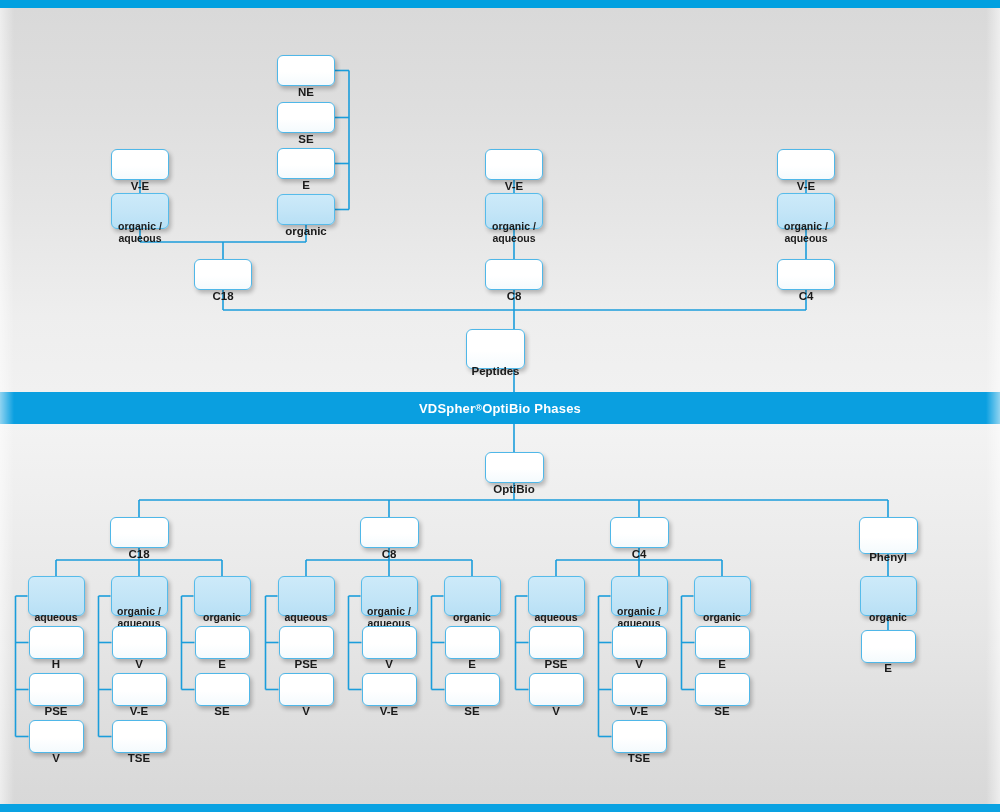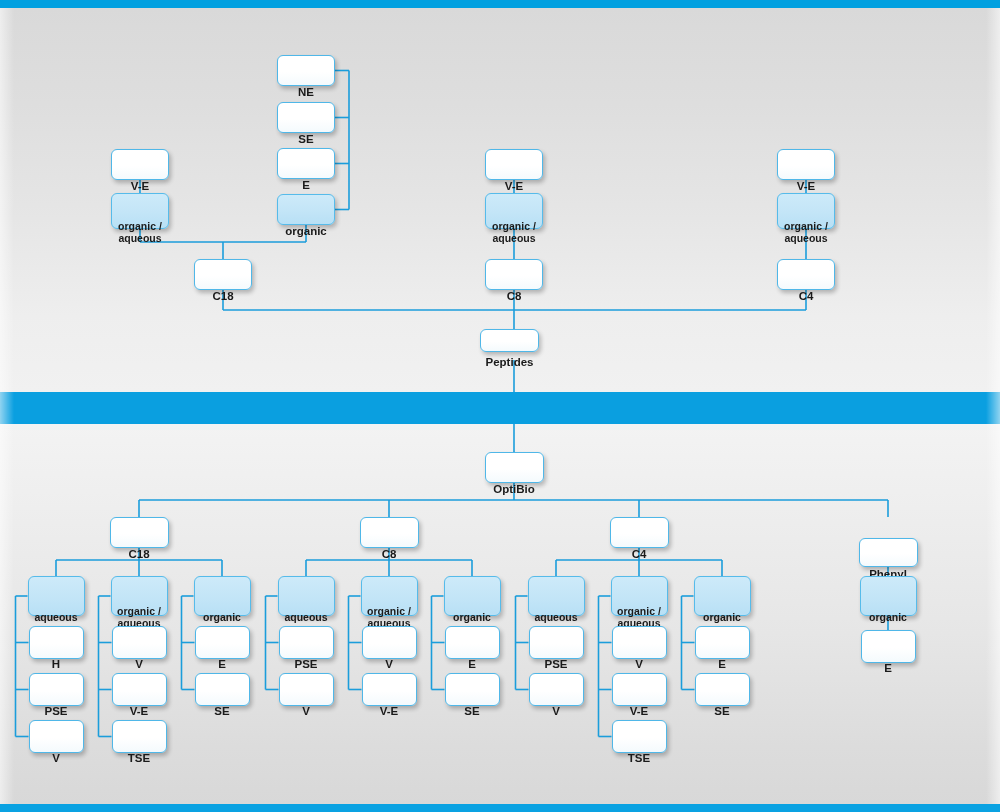--- a/index.html
+++ b/index.html
@@ -55,20 +55,25 @@
 <div id="stage">
 
   <div class="band-top-rule"></div>
   <div class="bg-upper"></div>
   <div class="bg-banner"></div>
   <div class="bg-lower"></div>
   <div class="band-bot-rule"></div>
   <div class="edge-shade-l"></div>
   <div class="edge-shade-r"></div>
 
+  <div class="banner-text">
+    <span>VDSpher</span>
+      <sup>®</sup>
+      <span> OptiBio Phases</span>
+  </div>
 
   <svg class="links" viewBox="0 0 1000 812">
     <g id="links-upper">
         <line x1="140" y1="180" x2="140" y2="193"></line>
         <line x1="335" y1="70.5" x2="349" y2="70.5"></line>
         <line x1="335" y1="117.5" x2="349" y2="117.5"></line>
         <line x1="335" y1="163.5" x2="349" y2="163.5"></line>
         <line x1="335" y1="209.5" x2="349" y2="209.5"></line>
         <line x1="349" y1="70.5" x2="349" y2="209.5"></line>
         <line x1="306" y1="225" x2="306" y2="242"></line>
@@ -189,21 +194,21 @@
       <div class="node" style="left: 777px; top: 149px; width: 58px; height: 31px;">
         <span class="lbl">V-E</span>
       </div>
       <div class="node tint small" style="left: 777px; top: 193px; width: 58px; height: 36px;">
         <span class="lbl">organic /
 aqueous</span>
       </div>
       <div class="node" style="left: 777px; top: 259px; width: 58px; height: 31px;">
         <span class="lbl">C4</span>
       </div>
-      <div class="node" style="left: 480px; top: 329px; width: 59px; height: 23px;">
+      <div class="node" style="left: 466px; top: 329px; width: 59px; height: 40px;">
         <span class="lbl">Peptides</span>
       </div>
       <div class="node" style="left: 484.5px; top: 452px; width: 59px; height: 31px;">
         <span class="lbl">OptiBio</span>
       </div>
       <div class="node" style="left: 109.5px; top: 517px; width: 59px; height: 31px;">
         <span class="lbl">C18</span>
       </div>
       <div class="node tint small" style="left: 27.5px; top: 576px; width: 57px; height: 40px;">
         <span class="lbl">aqueous</span>
@@ -297,21 +302,21 @@
       </div>
       <div class="node tint small" style="left: 693.5px; top: 576px; width: 57px; height: 40px;">
         <span class="lbl">organic</span>
       </div>
       <div class="node" style="left: 694.5px; top: 626px; width: 55px; height: 33px;">
         <span class="lbl">E</span>
       </div>
       <div class="node" style="left: 694.5px; top: 673px; width: 55px; height: 33px;">
         <span class="lbl">SE</span>
       </div>
-      <div class="node" style="left: 858.5px; top: 538px; width: 59px; height: 29px;">
+      <div class="node" style="left: 858.5px; top: 517px; width: 59px; height: 37px;">
         <span class="lbl">Phenyl</span>
       </div>
       <div class="node tint small" style="left: 859.5px; top: 576px; width: 57px; height: 40px;">
         <span class="lbl">organic</span>
       </div>
       <div class="node" style="left: 860.5px; top: 630px; width: 55px; height: 33px;">
         <span class="lbl">E</span>
       </div>
     </div>
 </div>

